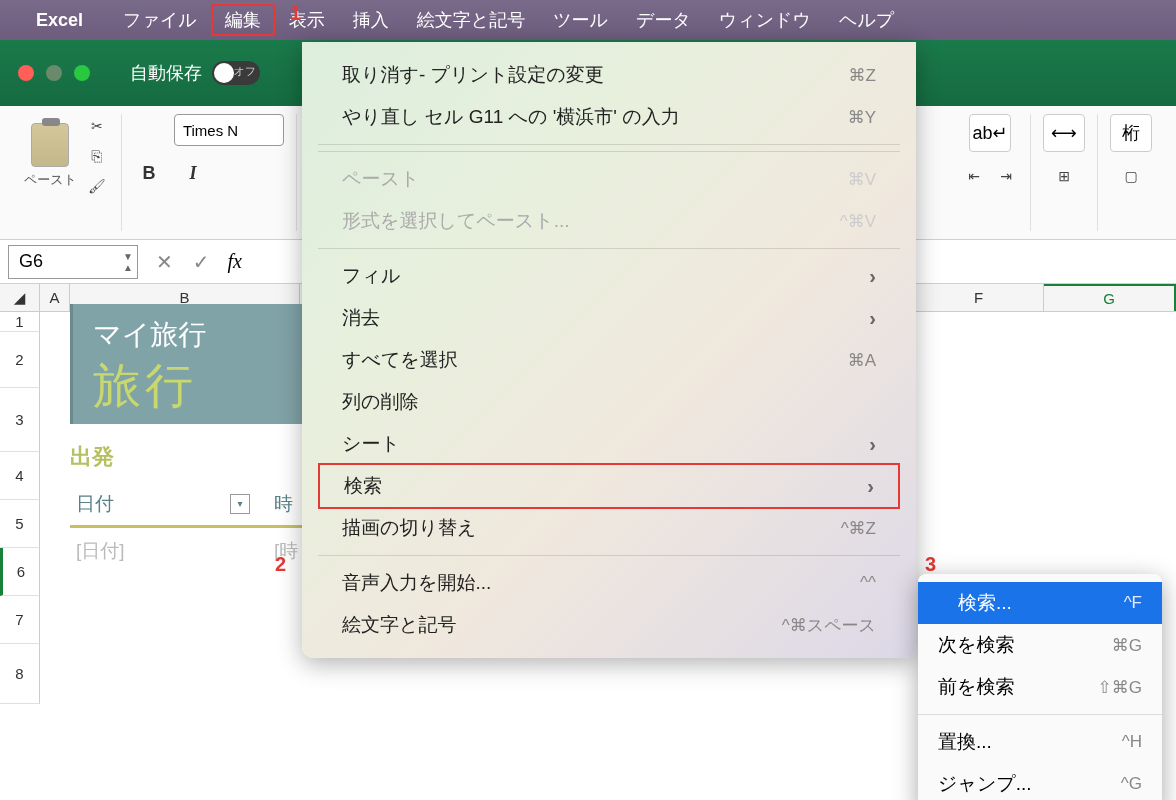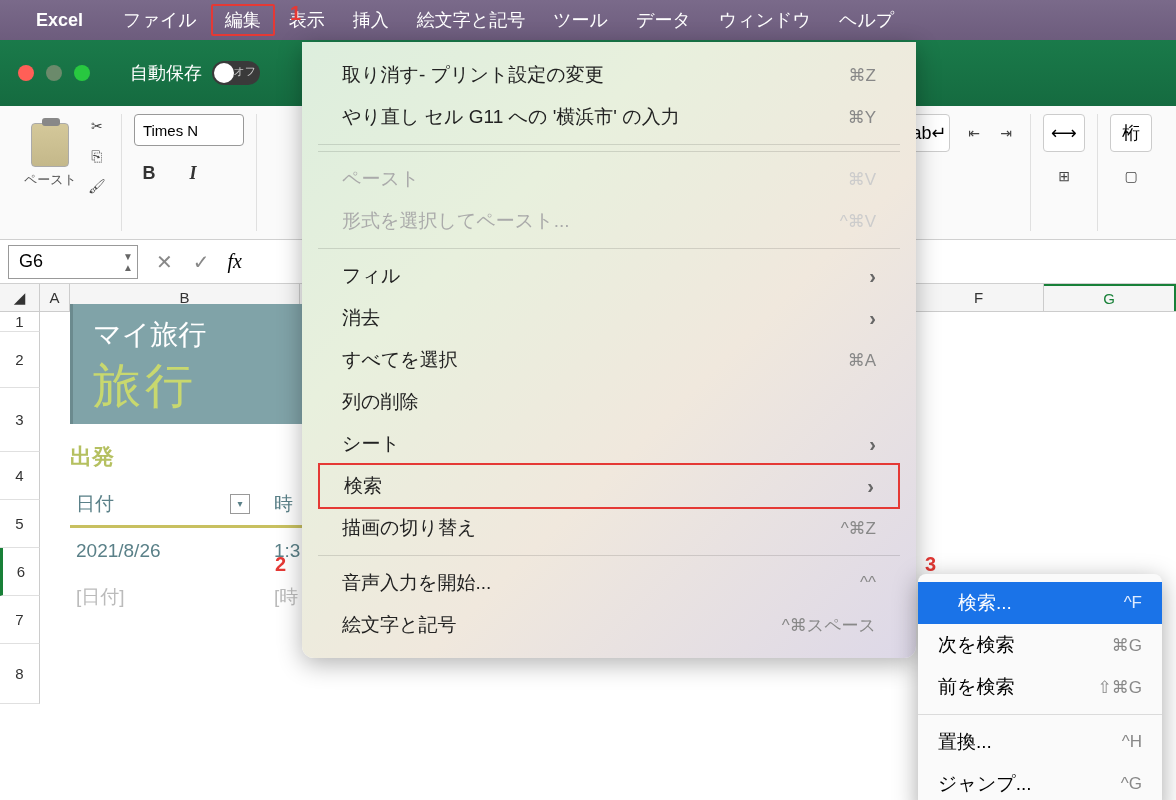--- a/index.html
+++ b/index.html
@@ -25,21 +25,21 @@
 .toggle .off { position: absolute; right: 4px; top: 3px; font-size: 11px; color: #ccc; }
 
 .ribbon { height: 134px; background: #fafafa; border-bottom: 1px solid #d0d0d0; display: flex; padding: 8px 12px; }
 .rgroup { display: flex; flex-direction: column; align-items: center; padding: 0 12px; border-right: 1px solid #e0e0e0; }
 .rgroup:last-child { border-right: none; }
 .rgroup .toprow { display: flex; align-items: center; gap: 8px; }
 .rgroup .label { font-size: 13px; color: #555; margin-top: 4px; }
 .clipicon { width: 38px; height: 44px; background: linear-gradient(#d4c89a, #c4b88a); border: 1px solid #aaa; border-radius: 4px; position: relative; }
 .clipicon::before { content:''; position: absolute; top:-6px; left:10px; width:18px; height:8px; background:#888; border-radius:3px; }
 .smallbtn { width: 24px; height: 24px; display: flex; align-items: center; justify-content: center; font-size: 14px; color: #444; }
-.fontbox { width: 110px; height: 32px; border: 1px solid #999; border-radius: 4px; display: flex; align-items: center; padding: 0 8px; background: #fff; font-size: 15px; overflow: hidden; }
+.fontbox { width: 110px; height: 32px; border: 1px solid #999; border-radius: 4px; display: flex; align-items: center; padding: 0 8px; background: #fff; font-size: 15px; overflow: hidden; margin-left: 40px; }
 .fmtbtn { width: 30px; height: 30px; display: flex; align-items: center; justify-content: center; font-size: 18px; font-weight: 700; color: #333; }
 .iconbtn { width: 42px; height: 38px; border: 1px solid #ccc; border-radius: 4px; background: #fff; display: flex; align-items: center; justify-content: center; font-size: 18px; }
 
 .fxbar { height: 44px; background: #fff; border-bottom: 1px solid #d0d0d0; display: flex; align-items: center; }
 .namebox { width: 130px; height: 34px; border: 1px solid #999; margin: 0 8px; display: flex; align-items: center; padding: 0 10px; font-size: 18px; background: #fff; position: relative; }
 .namebox .dd { position: absolute; right: 4px; font-size: 10px; color: #666; }
 .fx-x { color: #888; font-size: 20px; margin: 0 10px; }
 .fx-c { color: #888; font-size: 20px; margin: 0 10px; }
 .fx-f { font-style: italic; font-family: serif; font-size: 20px; margin-left: 8px; }
 
@@ -143,21 +143,21 @@
     <div class="toprow" style="flex-direction:column;align-items:flex-start;gap:12px">
       <div class="fontbox">Times N</div>
       <div style="display:flex;gap:14px">
         <span class="fmtbtn">B</span>
         <span class="fmtbtn" style="font-style:italic;font-family:serif">I</span>
       </div>
     </div>
   </div>
   <div style="flex:1"></div>
   <div class="rgroup">
-    <div class="toprow" style="gap:12px">
+    <div class="toprow" style="flex-direction:column;gap:12px">
       <div class="iconbtn">ab↵</div>
       <div style="display:flex;gap:8px">
         <div class="smallbtn">⇤</div>
         <div class="smallbtn">⇥</div>
       </div>
     </div>
   </div>
   <div class="rgroup">
     <div class="toprow" style="flex-direction:column;gap:12px">
       <div class="iconbtn">⟷</div>
@@ -228,24 +228,20 @@
     <div class="tblrow">
       <div class="tblcell hdr2">
         <span>日付</span>
         <span class="dd">▾</span>
       </div>
       <div class="tblcell hdr2">
         <span>時</span>
       </div>
     </div>
     <div class="tblrow">
-      <div class="tblcell data">2021/8/26</div>
-      <div class="tblcell data">1:3</div>
-    </div>
-    <div class="tblrow">
       <div class="tblcell ph">[日付]</div>
       <div class="tblcell ph">[時</div>
     </div>
   </div>
 </div>
 
 <span class="redlabel l2">2</span>
 <span class="redlabel l3">3</span>
 
 <div class="dropdown" id="edit-menu">

